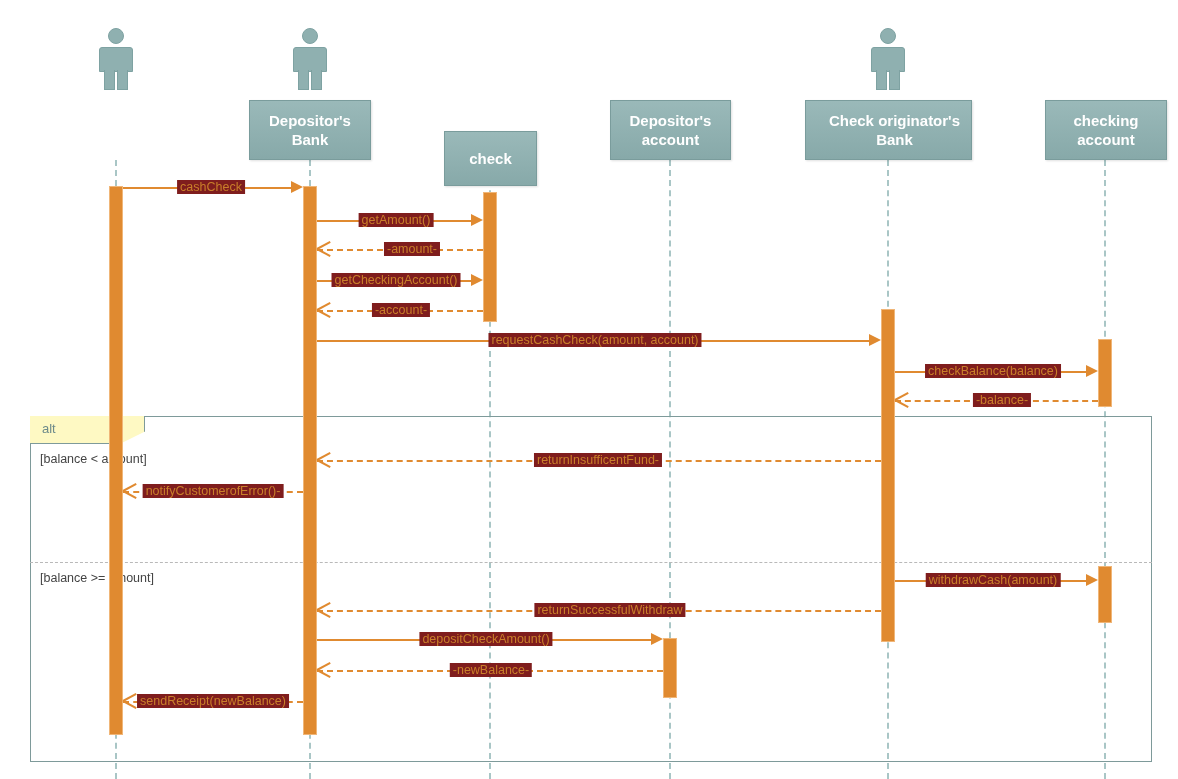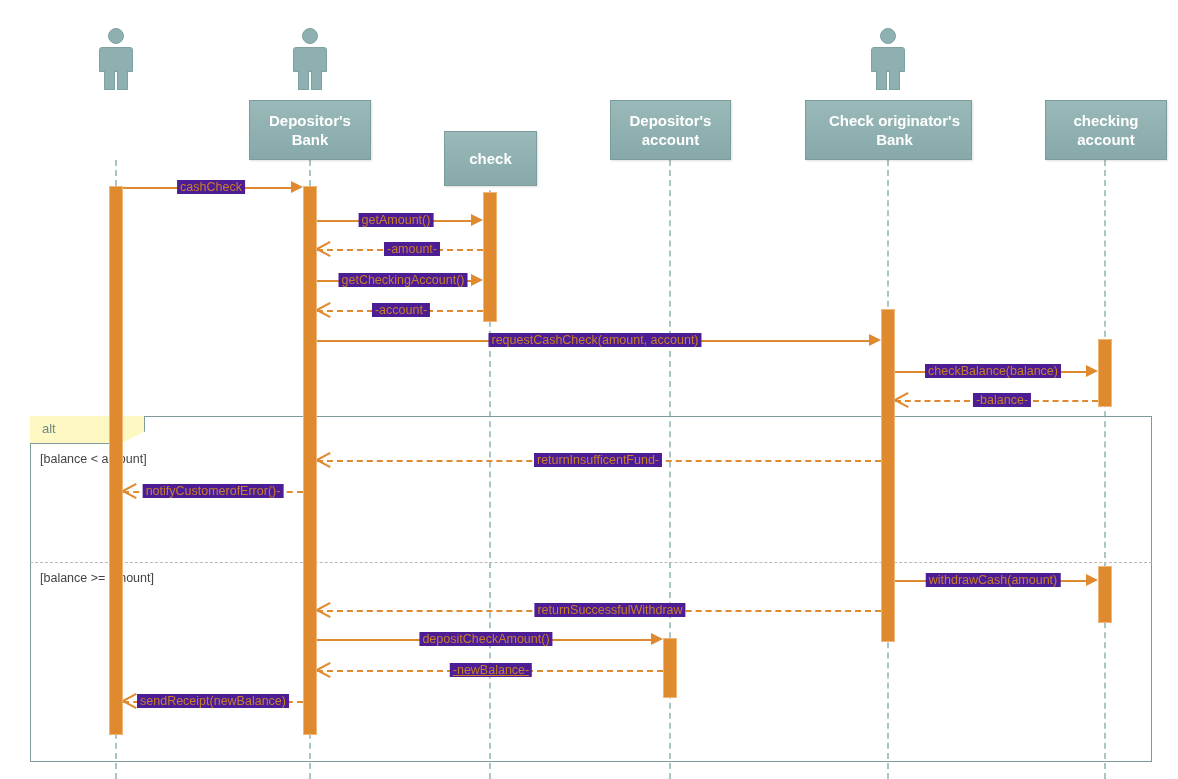--- a/index.html
+++ b/index.html
@@ -127,21 +127,21 @@
     border-top: 2px solid #e08a30;
     transform-origin: left center;
   }
   .ah-open-l:before { transform: rotate(-28deg); }
   .ah-open-l:after  { transform: rotate(28deg); }
 
   .msg-label {
     position: absolute;
     font-size: 12.5px;
     color: #c97f2a;
-    background: #4c1d95;
+    background: #7f1d1d;
     padding: 0 3px;
     white-space: nowrap;
     transform: translate(-50%, -50%);
     line-height: 14px;
   }
 
   
   .frame {
     position: absolute;
     box-sizing: border-box;
@@ -255,21 +255,21 @@
   <div class="msg" style="left:317px; top:220px; width:158px;"></div>
   <div class="ah-solid-r" style="left:471px; top:214px;"></div>
   <div class="msg-label" style="left:396px; top:220px;">getAmount()</div>
 
   <div class="msg dashed" style="left:317px; top:249px; width:166px;"></div>
   <div class="ah-open-l" style="left:317px; top:241px;"></div>
   <div class="msg-label" style="left:412px; top:249px;">-amount-</div>
 
   <div class="msg" style="left:317px; top:280px; width:158px;"></div>
   <div class="ah-solid-r" style="left:471px; top:274px;"></div>
-  <div class="msg-label" style="left:396px; top:280px;margin-left:7px;">getCheckingAccount()</div>
+  <div class="msg-label" style="left:396px; top:280px;">getCheckingAccount()</div>
 
   <div class="msg dashed" style="left:317px; top:310px; width:166px;"></div>
   <div class="ah-open-l" style="left:317px; top:302px;"></div>
   <div class="msg-label" style="left:401px; top:310px;">-account-</div>
 
   <div class="msg" style="left:317px; top:340px; width:556px;"></div>
   <div class="ah-solid-r" style="left:869px; top:334px;"></div>
   <div class="msg-label" style="left:595px; top:340px;">requestCashCheck(amount, account)</div>
 
   <div class="msg" style="left:895px; top:371px; width:195px;"></div>
@@ -295,19 +295,19 @@
   <div class="msg dashed" style="left:317px; top:610px; width:564px;"></div>
   <div class="ah-open-l" style="left:317px; top:602px;"></div>
   <div class="msg-label" style="left:610px; top:610px;">returnSuccessfulWithdraw</div>
 
   <div class="msg" style="left:317px; top:639px; width:338px;"></div>
   <div class="ah-solid-r" style="left:651px; top:633px;"></div>
   <div class="msg-label" style="left:486px; top:639px;">depositCheckAmount()</div>
 
   <div class="msg dashed" style="left:317px; top:670px; width:346px;"></div>
   <div class="ah-open-l" style="left:317px; top:662px;"></div>
-  <div class="msg-label" style="left:491px; top:670px;text-decoration:underline;">-newBalance-</div>
+  <div class="msg-label" style="left:491px; top:670px;">-newBalance-</div>
 
   <div class="msg dashed" style="left:123px; top:701px; width:180px;"></div>
   <div class="ah-open-l" style="left:123px; top:693px;"></div>
   <div class="msg-label" style="left:213px; top:701px;">sendReceipt(newBalance)</div>
 
 </div>
 
 </body></html>

